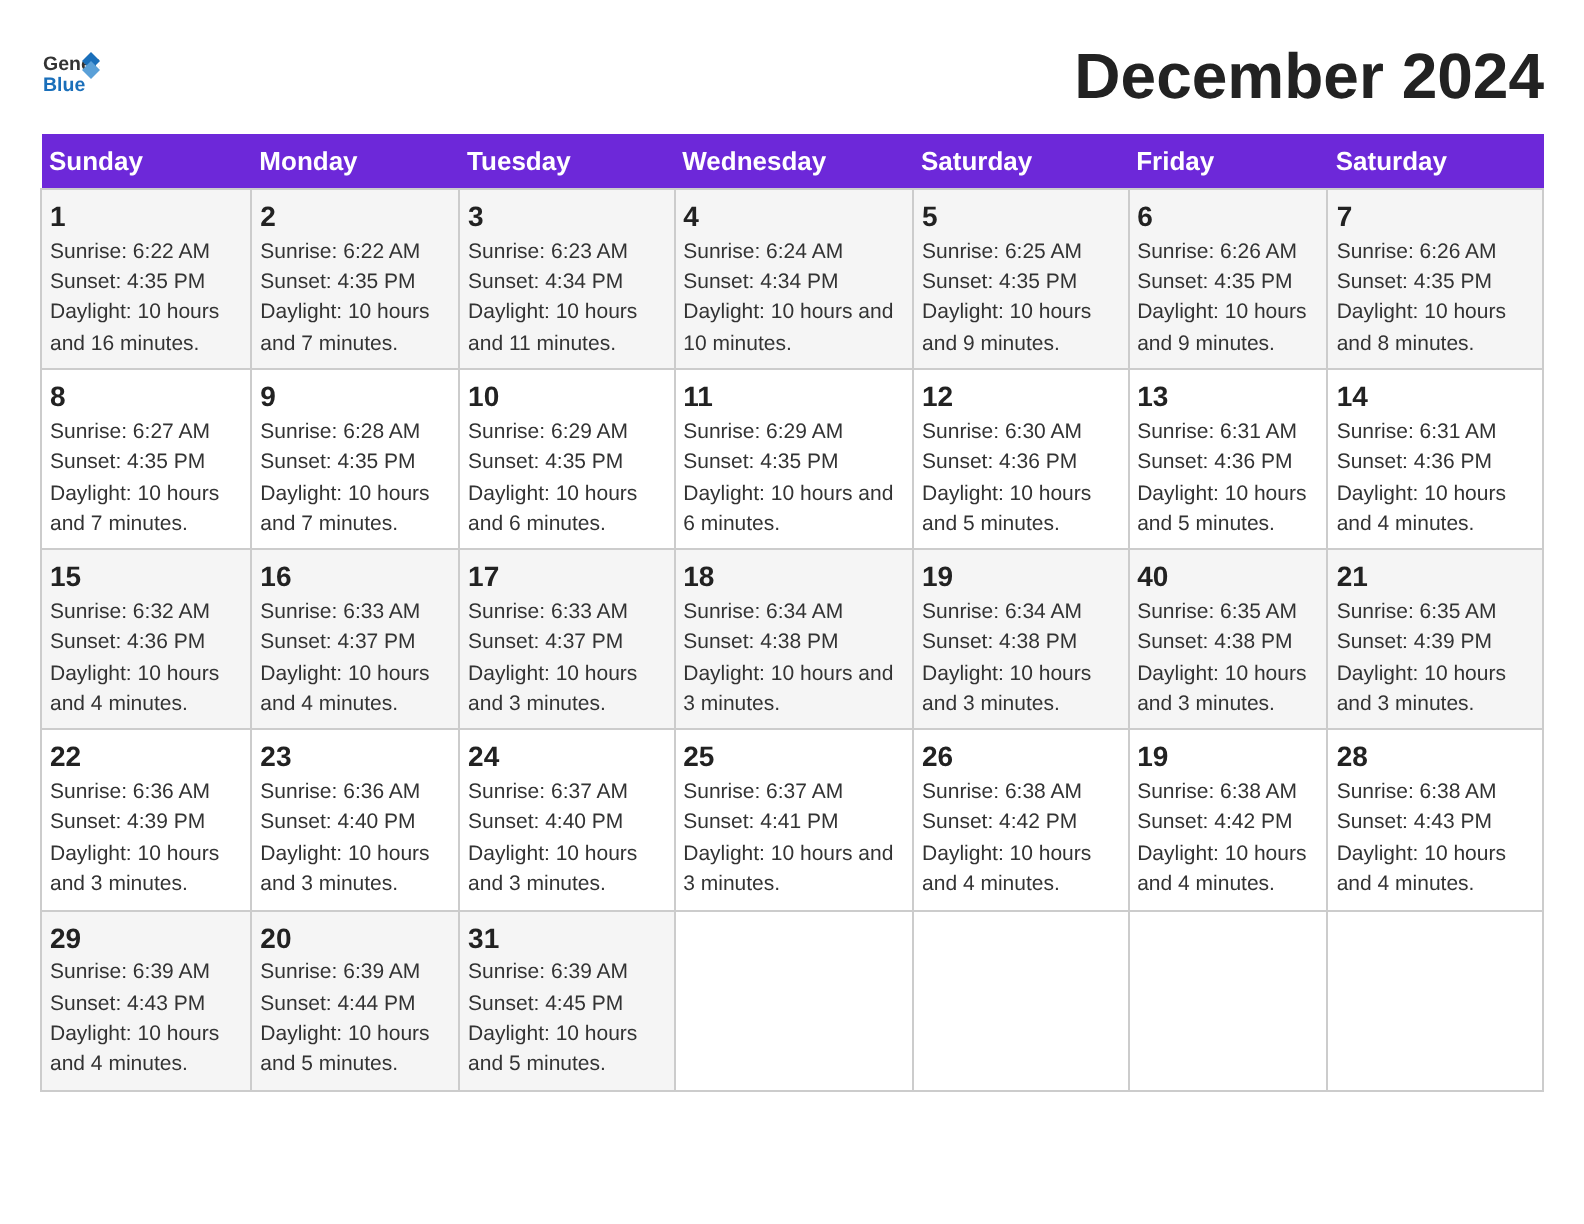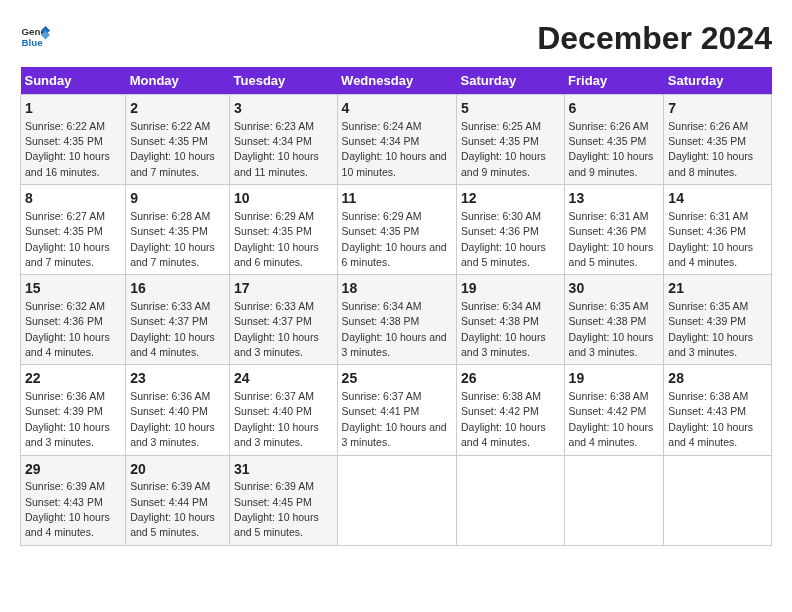--- a/index.html
+++ b/index.html
@@ -182,21 +182,21 @@
 <span class="day-info">Sunset: 4:37 PM</span><br>
 <span class="day-info">Daylight: 10 hours and 3 minutes.</span></td>
         <td><span class="day-num">18</span>
 <span class="day-info">Sunrise: 6:34 AM</span><br>
 <span class="day-info">Sunset: 4:38 PM</span><br>
 <span class="day-info">Daylight: 10 hours and 3 minutes.</span></td>
         <td><span class="day-num">19</span>
 <span class="day-info">Sunrise: 6:34 AM</span><br>
 <span class="day-info">Sunset: 4:38 PM</span><br>
 <span class="day-info">Daylight: 10 hours and 3 minutes.</span></td>
-        <td><span class="day-num">30</span>
+        <td><span class="day-num">40</span>
 <span class="day-info">Sunrise: 6:35 AM</span><br>
 <span class="day-info">Sunset: 4:38 PM</span><br>
 <span class="day-info">Daylight: 10 hours and 3 minutes.</span></td>
         <td><span class="day-num">21</span>
 <span class="day-info">Sunrise: 6:35 AM</span><br>
 <span class="day-info">Sunset: 4:39 PM</span><br>
 <span class="day-info">Daylight: 10 hours and 3 minutes.</span></td>
       </tr>
       <tr>
         <td><span class="day-num">22</span>

